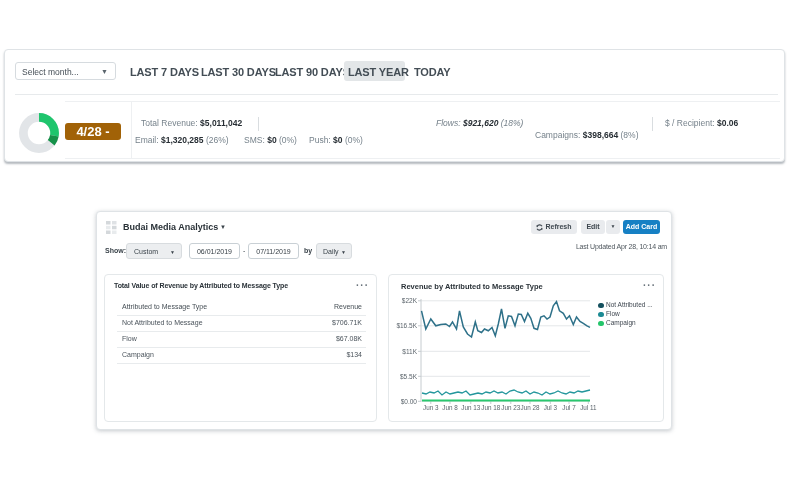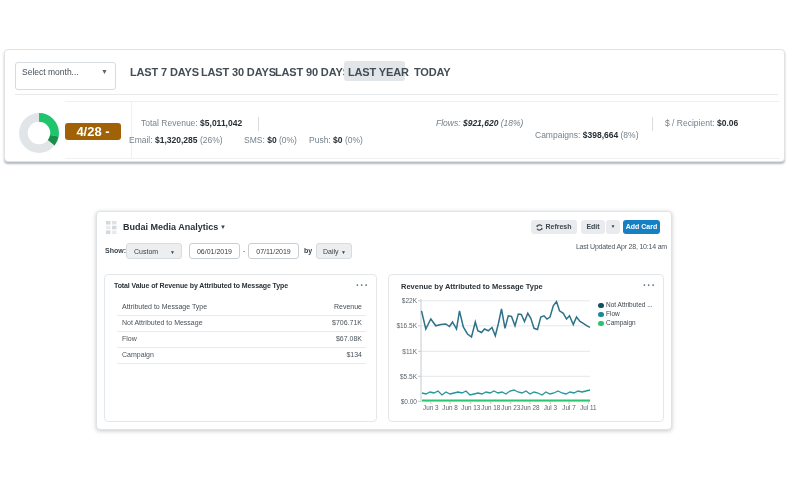--- a/index.html
+++ b/index.html
@@ -15,21 +15,21 @@
   .dateinp { position:absolute; background:#fff; border:1px solid #c9d0d5; border-radius:3px; font-size:7px; color:#343d44; text-align:center; }
   .icard { position:absolute; background:#fff; border:1px solid #e4e8ea; border-radius:4px; }
   .dots { position:absolute; color:#6a747c; font-size:10px; font-weight:bold; letter-spacing:1px; }
   .tr { position:absolute; font-size:7px; color:#4a535b; white-space:nowrap; }
 </style>
 </head>
 <body>
 
 <div class="panel" style="left:4px; top:49px; width:781px; height:113px; box-shadow:0 2px 2px rgba(110,120,130,0.5);">
 
-  <div class="abs" style="left:10px; top:12px; width:101px; height:28px; background:#fff; border:1px solid #d6dbdf; border-radius:3px;">
+  <div class="abs" style="left:10px; top:12px; width:101px; height:18px; background:#fff; border:1px solid #d6dbdf; border-radius:3px;">
     <span class="abs" style="left:6px; top:4px; font-size:8.5px; color:#454e56;">Select month...</span>
     <span class="abs" style="right:7px; top:5px; font-size:7px; color:#5a646c;">▼</span>
   </div>
 
   <div class="tab" style="left:125px; top:16px;">LAST 7 DAYS</div>
   <div class="tab" style="left:196px; top:16px;">LAST 30 DAYS</div>
   <div class="tab" style="left:270px; top:16px;">LAST 90 DAYS</div>
   <div class="abs" style="left:339px; top:11px; width:61px; height:20px; background:#e3e6e8; border-radius:3px;"></div>
   <div class="tab" style="left:343px; top:16px;">LAST YEAR</div>
   <div class="tab" style="left:409px; top:16px;">TODAY</div>
@@ -49,21 +49,21 @@
 
   <div class="abs" style="left:60px; top:73px; width:56px; height:17px; background:#a16207; border-radius:3px; color:#fff; font-size:13px; font-weight:bold; text-align:center; line-height:17px;">4/28 - 4/28</div>
 
   <div class="m" style="left:136px; top:68px;"><span class="lbl">Total Revenue: </span><span class="val">$5,011,042</span></div>
   <div class="abs" style="left:253px; top:67px; width:1px; height:14px; background:#d9dde0;"></div>
   <div class="m" style="left:431px; top:68px;font-style:italic;"><span class="lbl">Flows: </span><span class="val">$921,620</span><span class="lbl"> (18%)</span></div>
   <div class="m" style="left:530px; top:80px;"><span class="lbl">Campaigns: </span><span class="val">$398,664</span><span class="lbl"> (8%)</span></div>
   <div class="abs" style="left:647px; top:67px; width:1px; height:14px; background:#d9dde0;"></div>
   <div class="m" style="left:660px; top:68px;text-align:center;"><span class="lbl">$ / Recipient: </span><span class="val">$0.06</span></div>
 
-  <div class="m" style="left:124px; top:85px;"><span class="lbl">Email: </span><span class="val">$1,320,285</span><span class="lbl"> (26%)</span></div>
+  <div class="m" style="left:130px; top:85px;"><span class="lbl">Email: </span><span class="val">$1,320,285</span><span class="lbl"> (26%)</span></div>
   <div class="m" style="left:239px; top:85px;"><span class="lbl">SMS: </span><span class="val">$0</span><span class="lbl"> (0%)</span></div>
   <div class="m" style="left:304px; top:85px;"><span class="lbl">Push: </span><span class="val">$0</span><span class="lbl"> (0%)</span></div>
 </div>
 
 <div class="panel" style="left:96px; top:211px; width:576px; height:219px; box-shadow:0 1px 4px rgba(110,120,130,0.4);">
 
   <svg class="abs" style="left:9px; top:9px;" width="11" height="13" viewBox="0 0 11 13">
     <rect x="0" y="0" width="4.5" height="3.5" fill="#d4d8db"></rect>
       <rect x="6" y="0" width="4.5" height="3.5" fill="#dfe2e5"></rect>
     <rect x="0" y="4.8" width="4.5" height="3.5" fill="#e8ebed"></rect>

